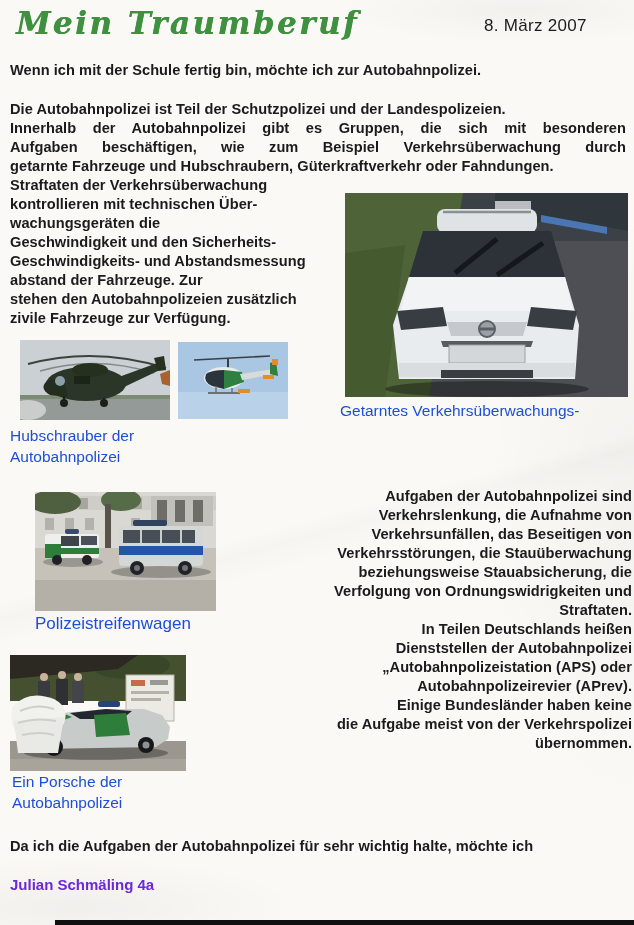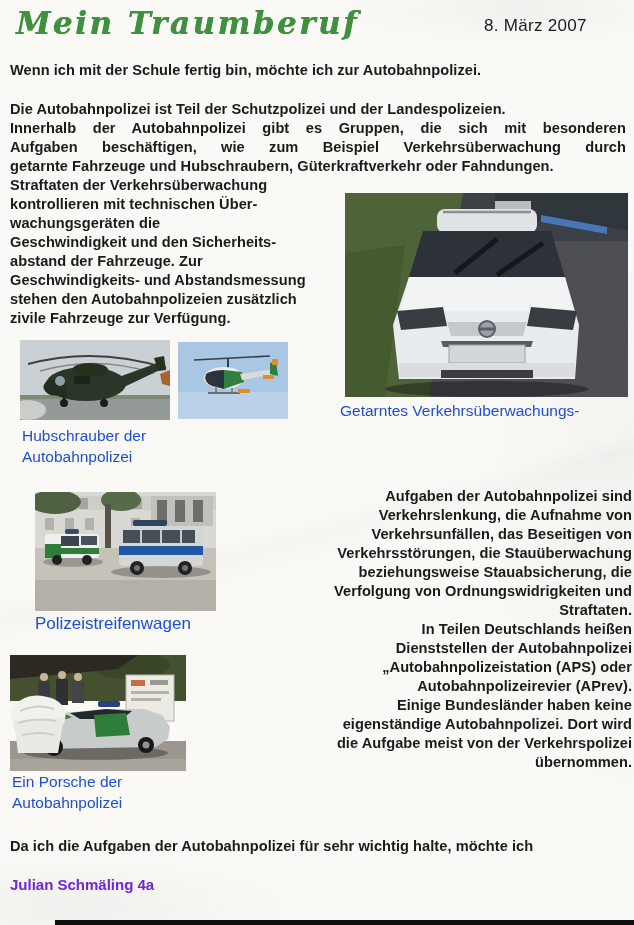--- a/index.html
+++ b/index.html
@@ -28,21 +28,21 @@
   .line { white-space:nowrap; }
   .stretch { white-space:normal; text-align:justify; text-align-last:justify; }
   .intro   { position:absolute; left:10px; top:61px; }
   .para1   { position:absolute; left:10px; top:100px; width:616px; }
   .leftcol { position:absolute; left:10px; top:176px; width:334px; }
   .rightcol{ position:absolute; left:291px; top:487px; width:341px;text-align:right; }
   .closing { position:absolute; left:10px; top:836px; line-height:20px; }
   .signature { position:absolute; left:10px; top:876px; font-weight:bold; font-size:15px; color:#6d28d9; }
   .caption { position:absolute; font-size:15.5px; line-height:21px; color:#1d4ed8; }
   .cap-car     { left:340px; top:400px; }
-  .cap-heli    { left:22px;  top:425px; }
+  .cap-heli    { left:10px;  top:425px; }
   .cap-vans    { left:35px;  top:613px; font-size:17px; }
   .cap-porsche { left:12px;  top:771px; }
   figure { position:absolute; margin:0; padding:0; line-height:0; }
   .ph-car     { left:345px; top:193px; }
   .ph-heli1   { left:20px;  top:340px; }
   .ph-heli2   { left:178px; top:342px; }
   .ph-vans    { left:35px;  top:492px; }
   .ph-porsche { left:10px;  top:655px; }
   figure svg { display:block; }
   .scanbar { position:absolute; left:55px; right:0; bottom:0; height:5px; background:#101010; }
@@ -62,22 +62,22 @@
     <div class="stretch">Innerhalb der Autobahnpolizei gibt es Gruppen, die sich mit besonderen</div>
     <div class="stretch">Aufgaben beschäftigen, wie zum Beispiel Verkehrsüberwachung durch</div>
     <div class="line">getarnte Fahrzeuge und Hubschraubern, Güterkraftverkehr oder Fahndungen.</div>
   </div>
 
   <div class="leftcol b">
     <div class="line">Straftaten der Verkehrsüberwachung</div>
     <div class="line">kontrollieren mit technischen Über-</div>
     <div class="line">wachungsgeräten die</div>
     <div class="line">Geschwindigkeit und den Sicherheits-</div>
+    <div class="line">Geschwindigkeits- und Abstandsmessung</div>
     <div class="line">abstand der Fahrzeuge. Zur</div>
-    <div class="line">Geschwindigkeits- und Abstandsmessung</div>
     <div class="line">stehen den Autobahnpolizeien zusätzlich</div>
     <div class="line">zivile Fahrzeuge zur Verfügung.</div>
   </div>
 
   <figure class="ph-car">
     <svg width="283" height="204" viewBox="0 0 283 204">
       <rect width="283" height="204" fill="#4d4f55"></rect>
       <rect width="283" height="48" fill="#3b4147"></rect>
       <path d="M150,0 L283,0 L283,38 Q210,22 150,34 Z" fill="#2f363c"></path>
       <path d="M0,0 L118,0 L84,204 L0,204 Z" fill="#4f6339"></path>
@@ -206,21 +206,20 @@
     <div class="line">Verkehrsunfällen, das Beseitigen von</div>
     <div class="line">Verkehrsstörungen, die Stauüberwachung</div>
     <div class="line">beziehungsweise Stauabsicherung, die</div>
     <div class="line">Verfolgung von Ordnungswidrigkeiten und</div>
     <div class="line">Straftaten.</div>
     <div class="line">In Teilen Deutschlands heißen</div>
     <div class="line">Dienststellen der Autobahnpolizei</div>
     <div class="line">„Autobahnpolizeistation (APS) oder</div>
     <div class="line">Autobahnpolizeirevier (APrev).</div>
     <div class="line">Einige Bundesländer haben keine</div>
-    <div class="line">eigenständige Autobahnpolizei. Dort wird</div>
     <div class="line">die Aufgabe meist von der Verkehrspolizei</div>
     <div class="line">übernommen.</div>
   </div>
 
   <figure class="ph-porsche">
     <svg width="176" height="116" viewBox="0 0 176 116">
       <rect width="176" height="46" fill="#44502f"></rect>
       <ellipse cx="120" cy="10" rx="40" ry="14" fill="#3a4628"></ellipse>
       <ellipse cx="30" cy="6" rx="30" ry="10" fill="#3a4628"></ellipse>
       <path d="M0,0 L128,0 L108,14 L0,24 Z" fill="#2c2923"></path>

